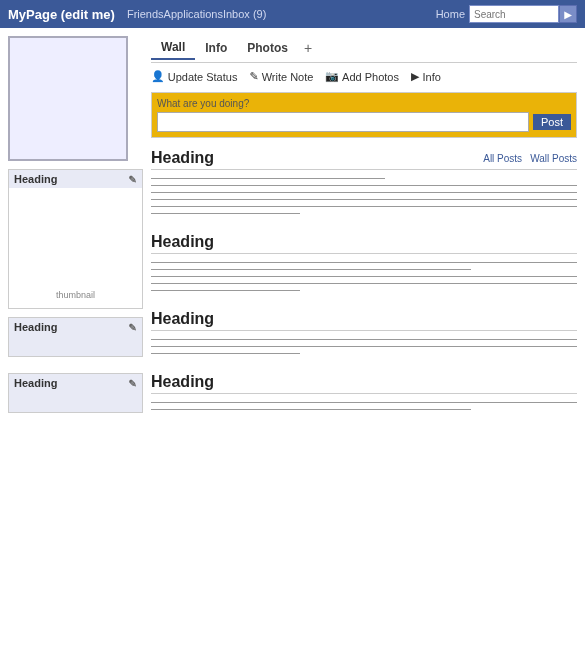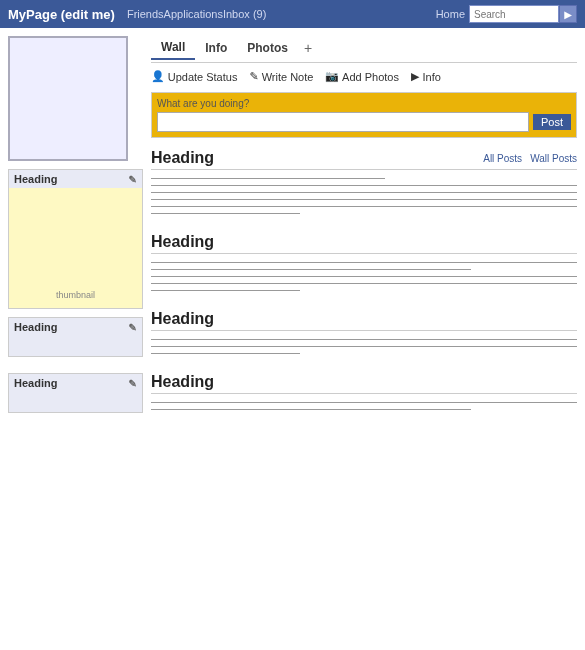--- a/index.html
+++ b/index.html
@@ -104,21 +104,21 @@
       color: #333;
     }
     .sidebar-widget .edit-icon {
       color: #666;
       font-size: 10px;
       cursor: pointer;
     }
     .sidebar-widget .widget-content {
       padding: 4px 5px;
       min-height: 120px;
-      background: #fef9c3;
+      background: #ffffff;
     }
     .sidebar-widget .widget-label {
       position: absolute;
       bottom: 8px;
       left: 50%;
       transform: translateX(-50%);
       font-size: 9px;
       color: #888;
       white-space: nowrap;
     }

